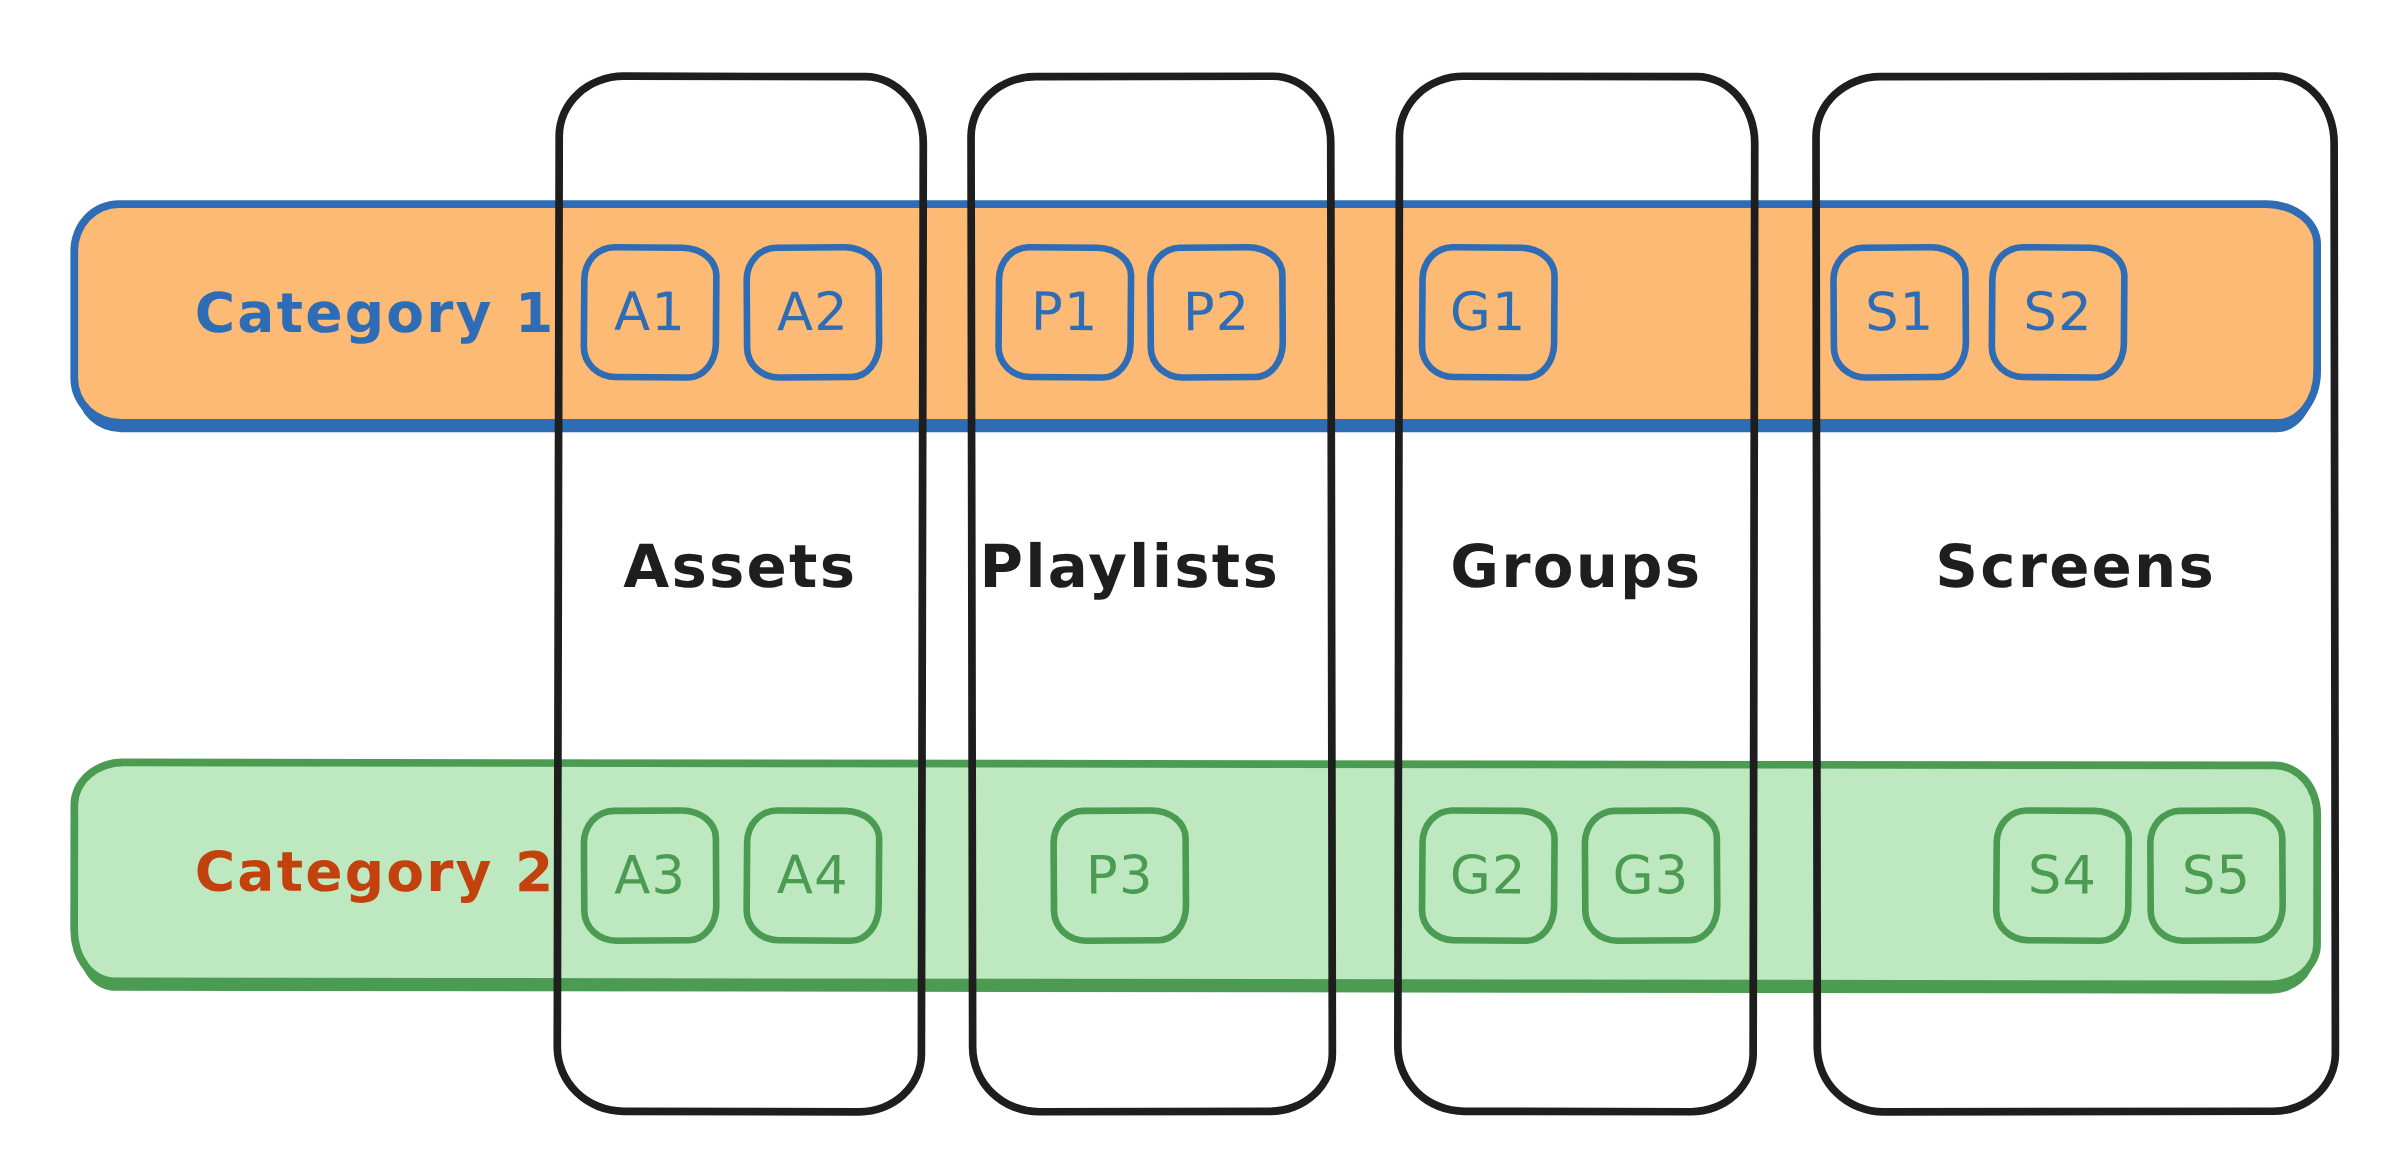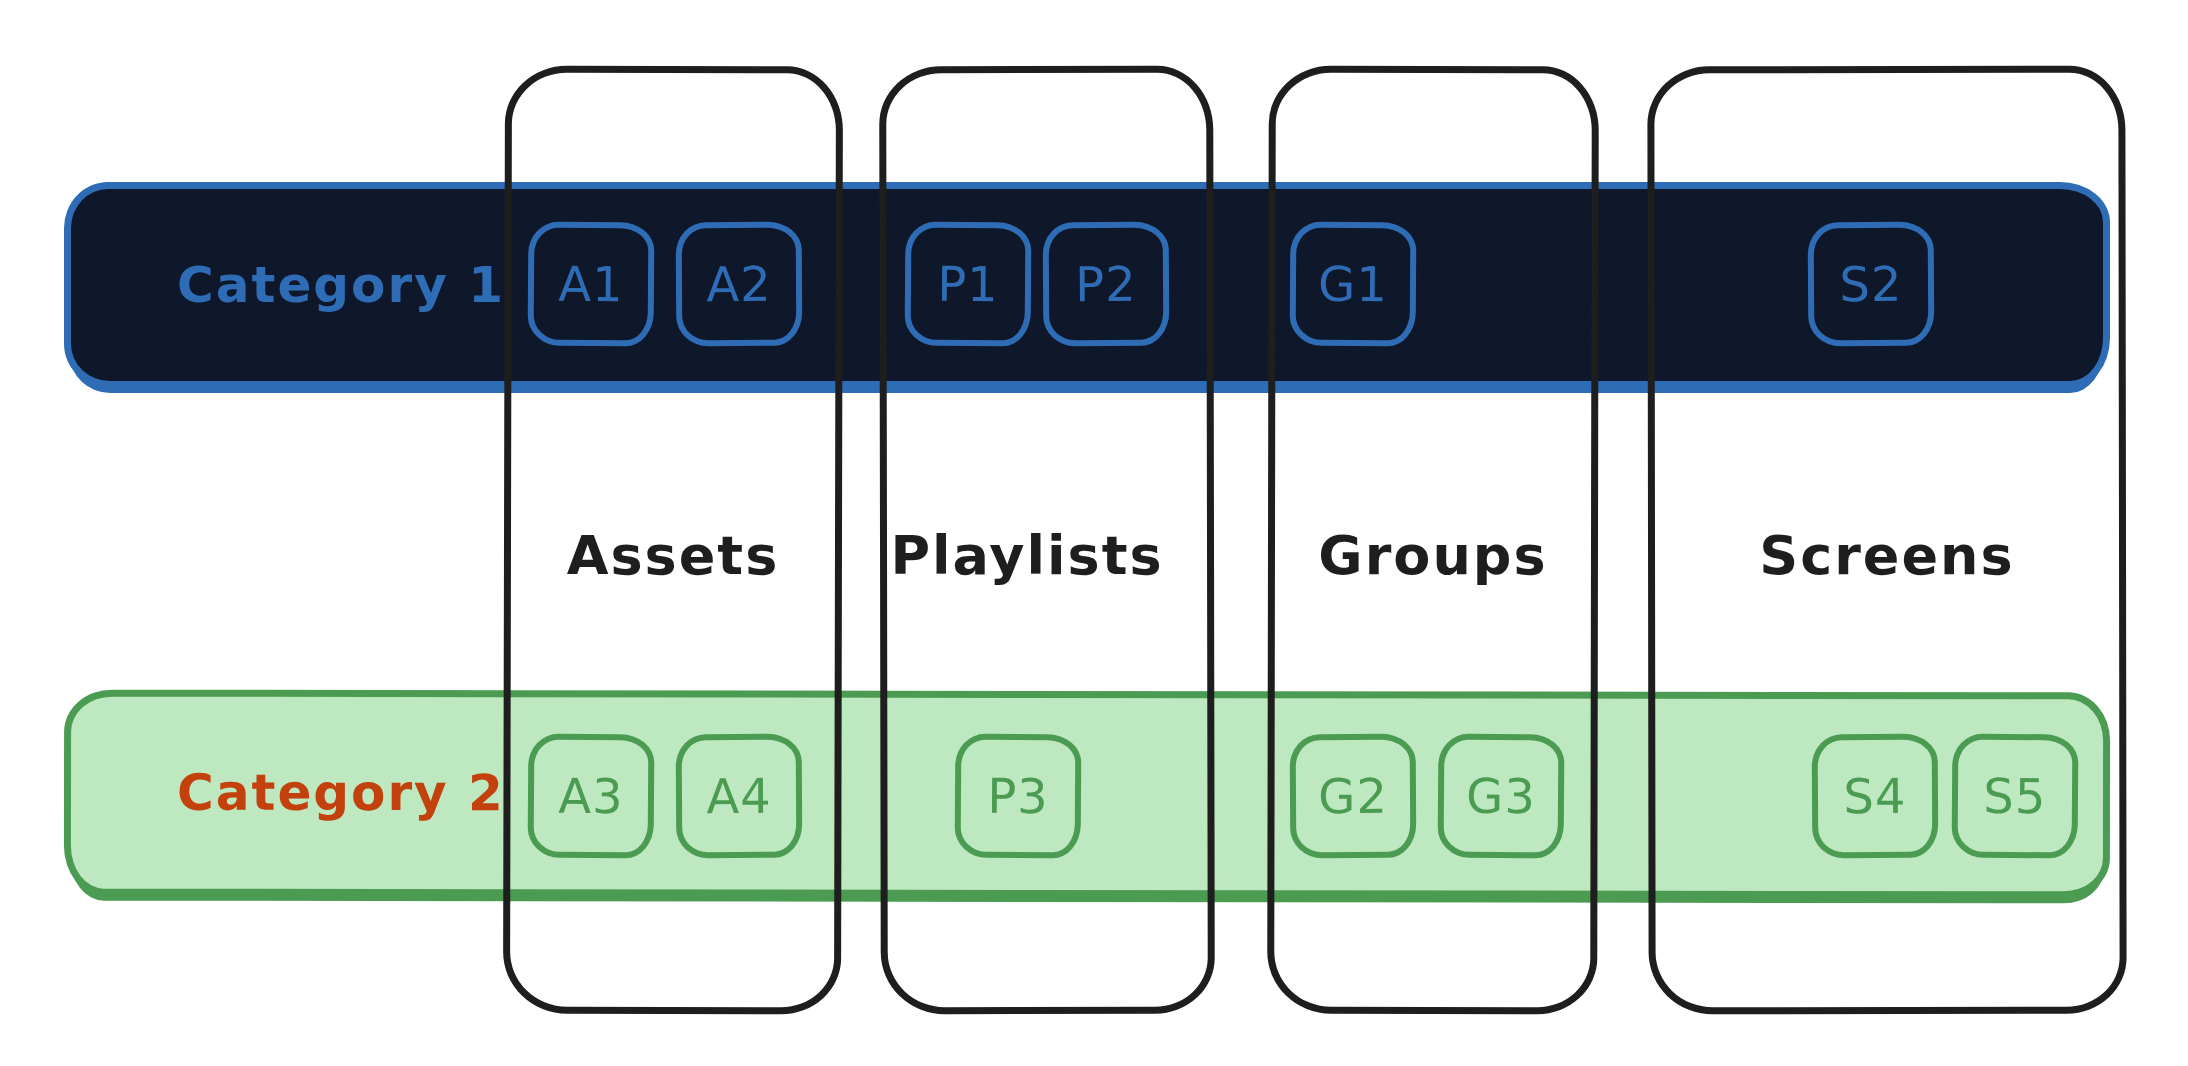--- a/index.html
+++ b/index.html
@@ -10,21 +10,21 @@
   .stage{position:absolute;left:0;top:0;width:2188px;height:1066px;}
 
   
   .band{
     position:absolute;left:64px;width:2046px;height:206px;
     border-width:7px;border-style:solid;box-sizing:border-box;
     z-index:1;
   }
   .band.blue{
     top:182px;
-    background:#0f172a;border-color:#2e6db5;
+    background:#fdba74;border-color:#2e6db5;
     border-radius:44px 50px 40px 46px / 46px 40px 50px 44px;
     box-shadow:0 11px 0 -6px #2e6db5;
   }
   .band.green{
     top:691px;
     background:#bee8bf;border-color:#4b9b52;
     border-radius:48px 42px 46px 40px / 42px 48px 40px 50px;
     box-shadow:0 11px 0 -6px #4b9b52;
     transform:rotate(.08deg);
   }
@@ -56,21 +56,21 @@
     border:7px solid #1e1e1e;background:transparent;
     border-radius:62px 56px 60px 64px / 58px 64px 56px 62px;
     z-index:3;pointer-events:none;
   }
   .column.c1{left:504px;width:338px;transform:rotate(.12deg);}
   .column.c2{left:880px;width:334px;transform:rotate(-.1deg);}
   .column.c3{left:1268px;width:330px;transform:rotate(.1deg);}
   .column.c4{left:1648px;width:478px;transform:rotate(-.08deg);}
 
   .column-label{
-    position:absolute;top:520px;height:70px;z-index:3;
+    position:absolute;top:480px;height:70px;z-index:3;
     display:flex;align-items:center;justify-content:center;
     font-size:54px;font-weight:600;color:#1e1e1e;letter-spacing:2px;
     pointer-events:none;
   }
   .cl1{left:504px;width:338px;}
   .cl2{left:880px;width:294px;}
   .cl3{left:1268px;width:330px;}
   .cl4{left:1648px;width:478px;}
 </style>
 </head>
@@ -84,20 +84,21 @@
 
   <div class="band green">
     <div class="band-label">Category 2</div>
   </div>
 
   <div class="item blue" style="left:528px">A1</div>
   <div class="item blue" style="left:676px">A2</div>
   <div class="item blue" style="left:905px">P1</div>
   <div class="item blue" style="left:1043px">P2</div>
   <div class="item blue" style="left:1290px">G1</div>
+  <div class="item blue" style="left:1664px">S1</div>
   <div class="item blue" style="left:1808px">S2</div>
 
   <div class="item green" style="left:528px">A3</div>
   <div class="item green" style="left:676px">A4</div>
   <div class="item green" style="left:955px">P3</div>
   <div class="item green" style="left:1290px">G2</div>
   <div class="item green" style="left:1438px">G3</div>
   <div class="item green" style="left:1812px">S4</div>
   <div class="item green" style="left:1952px">S5</div>
 

